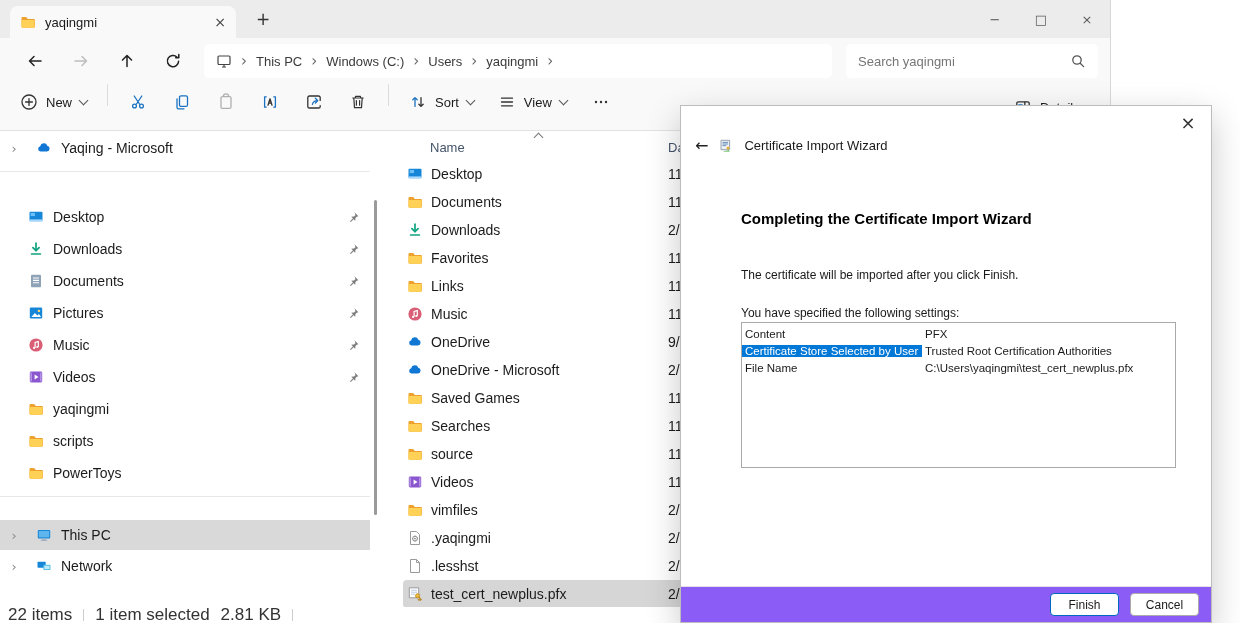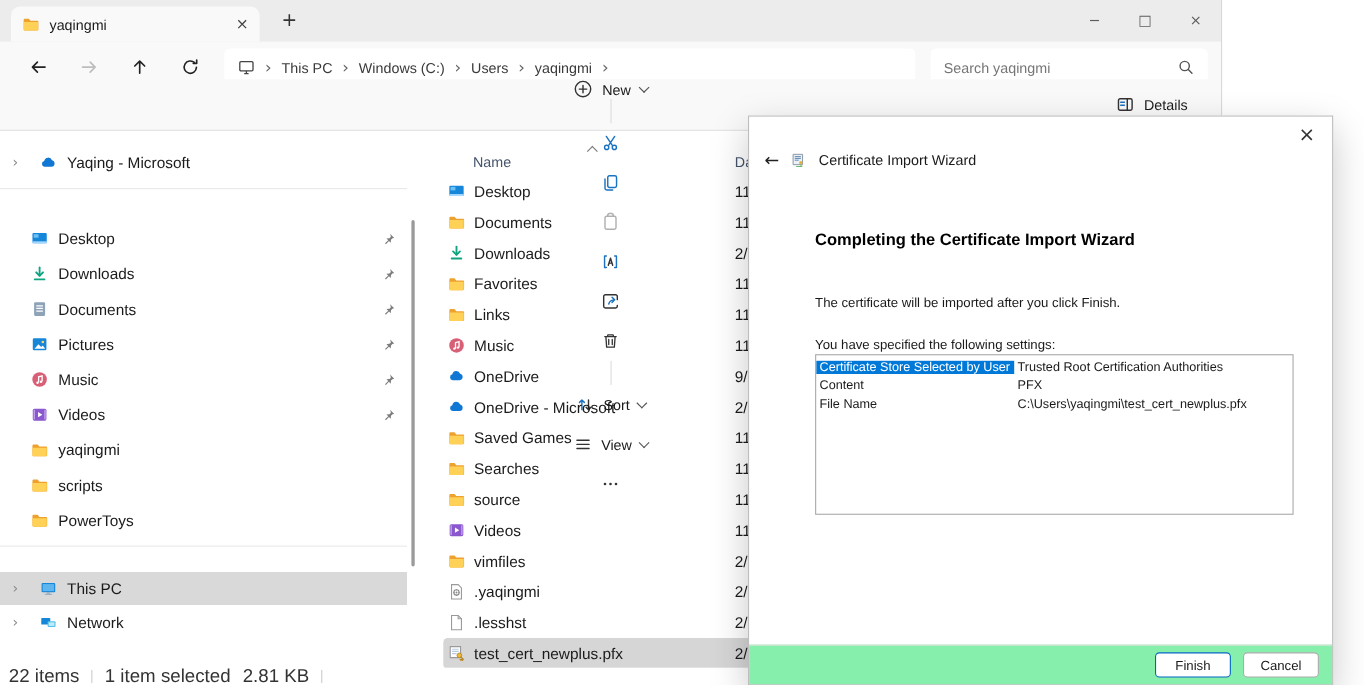--- a/index.html
+++ b/index.html
@@ -23,22 +23,22 @@
 
   .navbar{position:absolute;top:38px;left:0;right:0;height:46px;background:#f9f9f9;display:flex;align-items:center;padding:0 12px;box-sizing:border-box;}
   .nav-btn{width:46px;height:36px;display:flex;align-items:center;justify-content:center;flex:none;}
   .breadcrumb{flex:1;height:34px;background:#fff;border-radius:5px;display:flex;align-items:center;
               padding:0 12px;gap:9px;font-size:13px;color:#3a3a3a;margin-left:8px;min-width:0;}
   .crumb{flex:none;}
   .crumb-sep{color:#666;font-size:15px;flex:none;}
   .searchbox{width:252px;height:34px;background:#fff;border-radius:5px;display:flex;align-items:center;
              justify-content:space-between;padding:0 12px;margin-left:14px;flex:none;color:#767676;font-size:13px;box-sizing:border-box;}
 
-  .toolbar{position:absolute;top:72px;left:0;right:0;height:47px;background:#f9f9f9;border-bottom:1px solid #e2e2e2;
-           display:flex;align-items:center;padding:0 8px;box-sizing:border-box;flex-direction:column;}
+  .toolbar{position:absolute;top:84px;left:0;right:0;height:47px;background:#f9f9f9;border-bottom:1px solid #e2e2e2;
+           display:flex;padding:0 8px;box-sizing:border-box;}
   .tb-new{display:flex;align-items:center;gap:8px;padding:0 12px;font-size:13px;color:#1a1a1a;height:36px;}
   .tb-sep{width:1px;height:22px;background:#dcdcdc;margin:0 8px;flex:none;}
   .tb-icon{width:44px;height:36px;display:flex;align-items:center;justify-content:center;flex:none;}
   .tb-drop{display:flex;align-items:center;gap:8px;padding:0 12px;font-size:13px;color:#1a1a1a;height:36px;flex:none;}
   .chev-d{width:6px;height:6px;border-right:1.2px solid #555;border-bottom:1.2px solid #555;
           transform:rotate(45deg);margin-top:-3px;flex:none;}
   .tb-details{position:absolute;left:1014px;top:5px;display:flex;align-items:center;gap:8px;font-size:13px;color:#1a1a1a;height:36px;}
 
   
   .sidebar{position:absolute;top:132px;left:0;width:370px;height:475px;background:#fff;font-size:14px;color:#1b1b1b;}
@@ -78,21 +78,21 @@
   .dlg-back{font-size:16px;color:#222;}
   .dlg-heading{position:absolute;top:104px;left:60px;font-size:15px;font-weight:700;color:#000;}
   .dlg-body{position:absolute;top:162px;left:60px;}
   .dlg-setlabel{position:absolute;top:200px;left:60px;}
   .settings{position:absolute;top:216px;left:60px;width:435px;height:146px;border:1px solid #a9a9a9;overflow:hidden;
             font-size:11.5px;box-sizing:border-box;padding-top:2px;}
   .trow{display:flex;height:17px;align-items:center;}
   .tname{width:180px;flex:none;padding-left:3px;white-space:nowrap;overflow:hidden;box-sizing:border-box;}
   .tvalue{padding-left:3px;white-space:nowrap;}
   .trow.selected .tname{background:#0078d7;color:#fff;}
-  .dlg-footer{position:absolute;left:0;right:0;bottom:0;height:36px;background:#86efac;border-top:1px solid #e2e2e2;
+  .dlg-footer{position:absolute;left:0;right:0;bottom:0;height:36px;background:#8b5cf6;border-top:1px solid #e2e2e2;
               display:flex;align-items:center;justify-content:flex-end;gap:11px;padding-right:12px;box-sizing:border-box;}
   .btn{height:23px;min-width:69px;background:#fff;border:1px solid #ababab;border-radius:4px;font-size:12px;
        display:flex;align-items:center;justify-content:center;padding:0 10px;box-sizing:border-box;color:#1a1a1a;}
   .btn.primary{border:1.5px solid #0067c0;}
 </style>
 </head>
 <body>
 
 <div id="explorer">
 
@@ -641,27 +641,27 @@
         </svg>
       </span>
     <span>Certificate Import Wizard</span>
   </div>
   <div class="dlg-heading">Completing the Certificate Import Wizard</div>
   <div class="dlg-body">The certificate will be imported after you click Finish.</div>
   <div class="dlg-setlabel">You have specified the following settings:</div>
   <div class="settings">
     <div>
 
-    <div class="trow selected">
+    <div class="trow">
+          <span class="tname">Content</span>
+          <span class="tvalue">PFX</span>
+        </div>
+        <div class="trow selected">
           <span class="tname">Certificate Store Selected by User</span>
           <span class="tvalue">Trusted Root Certification Authorities</span>
-        </div>
-        <div class="trow">
-          <span class="tname">Content</span>
-          <span class="tvalue">PFX</span>
         </div>
         <div class="trow">
           <span class="tname">File Name</span>
           <span class="tvalue">C:\Users\yaqingmi\test_cert_newplus.pfx</span>
         </div>
       </div>
   </div>
   <div class="dlg-footer">
     <div class="btn primary">Finish</div>
     <div class="btn">Cancel</div>

